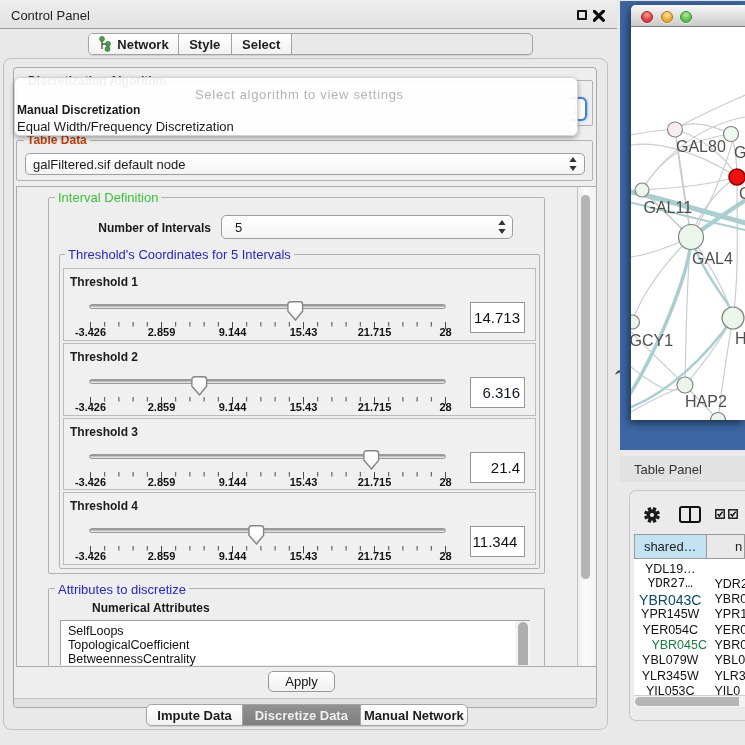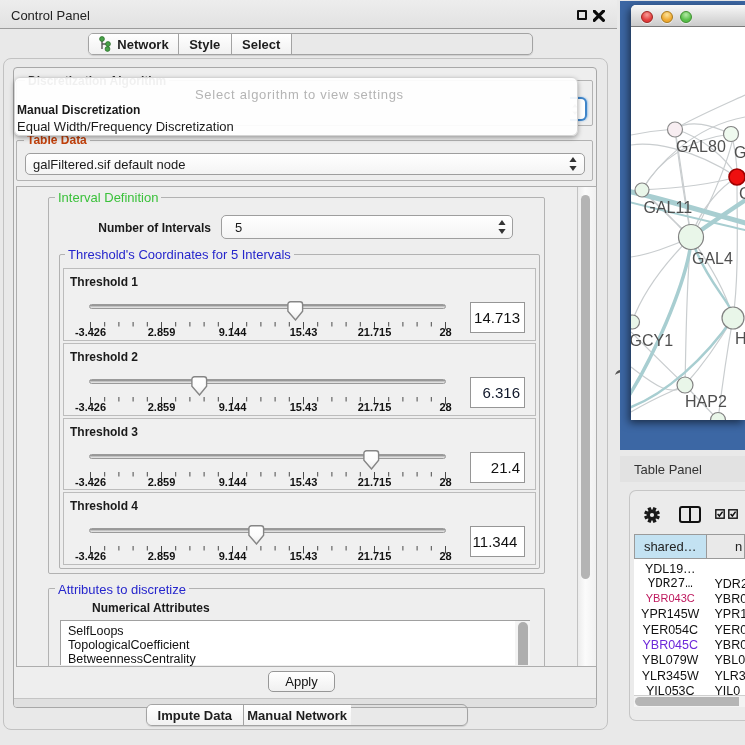--- a/index.html
+++ b/index.html
@@ -259,20 +259,21 @@
 <div class="abs b13" style="left:52px;top:601px;padding-left:40px;">Numerical Attributes</div>
 <div class="abs" style="left:60px;top:620px;width:470px;height:45px;background:#fff;border:1px solid #a0a0a0;border-bottom:none;"></div>
 <div class="abs" style="left:515px;top:621px;width:15px;height:44px;background:#f4f4f4;"></div>
 <div class="abs" style="left:517.5px;top:622px;width:10px;height:43px;background:#aeaeae;border-radius:5px 5px 0 0;"></div>
 <div class="abs" style="left:68px;top:624px;font-size:12.5px;color:#111;">SelfLoops</div>
 <div class="abs" style="left:68px;top:638px;font-size:12.5px;color:#111;">TopologicalCoefficient</div>
 <div class="abs" style="left:68px;top:652px;font-size:12.5px;color:#111;">BetweennessCentrality</div>
 <div class="abs" style="left:268px;top:671px;width:67px;height:21px;background:linear-gradient(#ffffff,#f0f0f0);border:1px solid #979797;border-radius:5px;text-align:center;line-height:19px;font-size:13px;color:#111;">Apply</div>
 <div class="abs" style="left:146px;top:704px;width:322px;height:22px;border:1px solid #a3a3a3;border-radius:6px;overflow:hidden;display:flex;box-shadow:0 1px 1px rgba(0,0,0,0.12);">
 <div style="width:96.6px;height:100%;background:linear-gradient(#ffffff,#f1f1f1);color:#1d1d1d;border-right:1px solid #a3a3a3;display:flex;align-items:center;justify-content:center;font-size:13px;font-weight:bold;">Impute Data</div>
+<div style="width:118.4px;height:100%;background:linear-gradient(#929292,#7e7e7e);color:#efefef;border-right:1px solid #a3a3a3;display:flex;align-items:center;justify-content:center;font-size:13px;font-weight:bold;">Discretize Data</div>
 <div style="width:107px;height:100%;background:linear-gradient(#ffffff,#f1f1f1);color:#1d1d1d;display:flex;align-items:center;justify-content:center;font-size:13px;font-weight:bold;">Manual Network</div>
 </div>
 <div class="abs" style="left:14px;top:77px;width:564px;height:59px;background:rgba(255,255,255,0.93);border:1px solid #d4d4d4;border-radius:6px;box-shadow:0 2px 5px rgba(0,0,0,0.35);"></div>
 <div class="abs" style="left:195px;top:87px;font-size:13px;color:#b4b4b4;letter-spacing:0.7px;">Select algorithm to view settings</div>
 <div class="abs b13" style="left:17px;top:103px;">Manual Discretization</div>
 <div class="abs t13" style="left:17px;top:119px;">Equal Width/Frequency Discretization</div>
 <div class="abs" style="left:620px;top:1px;width:125px;height:449px;background:#3c67a4;"></div>
 <div class="abs" style="left:631px;top:5px;width:114px;height:415px;border-radius:5px 0 0 0;box-shadow:-2px 3px 9px rgba(0,0,0,0.55);background:#fff;"></div>
 <div class="abs" style="left:631px;top:5px;width:114px;height:22px;border-radius:5px 0 0 0;background:linear-gradient(#f8f8f8,#cbcbcb);border-bottom:1px solid #7a7a7a;"></div>
 <div class="abs" style="left:640.7px;top:10.6px;width:12.6px;height:12.6px;border-radius:50%;background:radial-gradient(circle at 50% 28%, #f79d98 0%, #e23c3c 62%, #e23c3c 100%);border:1px solid #9e2420;box-shadow:0 1px 1px rgba(255,255,255,0.6);"></div>
@@ -357,27 +358,27 @@
 <rect x="0.8" y="0.8" width="8.4" height="8.4" fill="none" stroke="#111" stroke-width="1.4"></rect>
 <path d="M2.6 5 L4.4 7 L7.6 2.6" fill="none" stroke="#111" stroke-width="1.5"></path>
   </svg>
 <div class="abs" style="left:633.5px;top:534px;width:73.5px;height:25px;background:#c3e2f2;border:1px solid #9a9a9a;line-height:23px;text-align:center;font-size:13px;color:#222;">shared…</div>
 <div class="abs" style="left:707px;top:534px;width:38px;height:25px;background:#e9e9e9;border:1px solid #9a9a9a;border-left:none;line-height:23px;font-size:13px;color:#222;padding-left:28px;">n</div>
 <div class="abs" style="left:633.5px;top:559px;width:111.5px;height:136px;background:#fff;"></div>
 <div class="abs" style="left:633.5px;top:561.5px;width:73.5px;text-align:center;font-size:12.5px;color:#111;">YDL19…</div>
 <div class="abs" style="left:714.5px;top:561.5px;font-size:12.5px;color:#111;margin-left:34px;">YDL1</div>
 <div class="abs" style="left:633.5px;top:576.8px;width:73.5px;text-align:center;font-size:12.5px;color:#111;font-family:Liberation Mono, monospace;">YDR27…</div>
 <div class="abs" style="left:714.5px;top:576.8px;font-size:12.5px;color:#111;">YDR2</div>
-<div class="abs" style="left:633.5px;top:592.1px;width:73.5px;text-align:center;font-size:11px;color:#be185d;">YBR043C</div>
+<div class="abs" style="left:633.5px;top:592.1px;width:73.5px;text-align:center;font-size:14px;color:#0c4a6e;">YBR043C</div>
 <div class="abs" style="left:714.5px;top:592.1px;font-size:12.5px;color:#111;">YBR0</div>
 <div class="abs" style="left:633.5px;top:607.4px;width:73.5px;text-align:center;font-size:12.5px;color:#111;">YPR145W</div>
 <div class="abs" style="left:714.5px;top:607.4px;font-size:12.5px;color:#111;">YPR1</div>
 <div class="abs" style="left:633.5px;top:622.7px;width:73.5px;text-align:center;font-size:12.5px;color:#111;">YER054C</div>
 <div class="abs" style="left:714.5px;top:622.7px;font-size:12.5px;color:#111;">YER0</div>
-<div class="abs" style="left:633.5px;top:638.0px;width:73.5px;text-align:center;font-size:12.5px;color:#6d28d9;">YBR045C</div>
+<div class="abs" style="left:633.5px;top:638.0px;width:73.5px;text-align:right;font-size:12.5px;color:#15803d;">YBR045C</div>
 <div class="abs" style="left:714.5px;top:638.0px;font-size:12.5px;color:#111;">YBR0</div>
 <div class="abs" style="left:633.5px;top:653.3px;width:73.5px;text-align:center;font-size:12.5px;color:#111;">YBL079W</div>
 <div class="abs" style="left:714.5px;top:653.3px;font-size:12.5px;color:#111;">YBL0</div>
 <div class="abs" style="left:633.5px;top:668.6px;width:73.5px;text-align:center;font-size:12.5px;color:#111;">YLR345W</div>
 <div class="abs" style="left:714.5px;top:668.6px;font-size:12.5px;color:#111;">YLR3</div>
 <div class="abs" style="left:633.5px;top:683.9px;width:73.5px;text-align:center;font-size:12.5px;color:#111;">YIL053C</div>
 <div class="abs" style="left:714.5px;top:683.9px;font-size:12.5px;color:#111;">YIL0</div>
 <div class="abs" style="left:633.5px;top:695px;width:111.5px;height:12px;background:#f3f3f3;border-top:1px solid #cfcfcf;"></div>
 <div class="abs" style="left:634.5px;top:696.5px;width:104px;height:9px;background:#b5b5b5;border-radius:4.5px 0 0 4.5px;"></div>
 </body></html>

